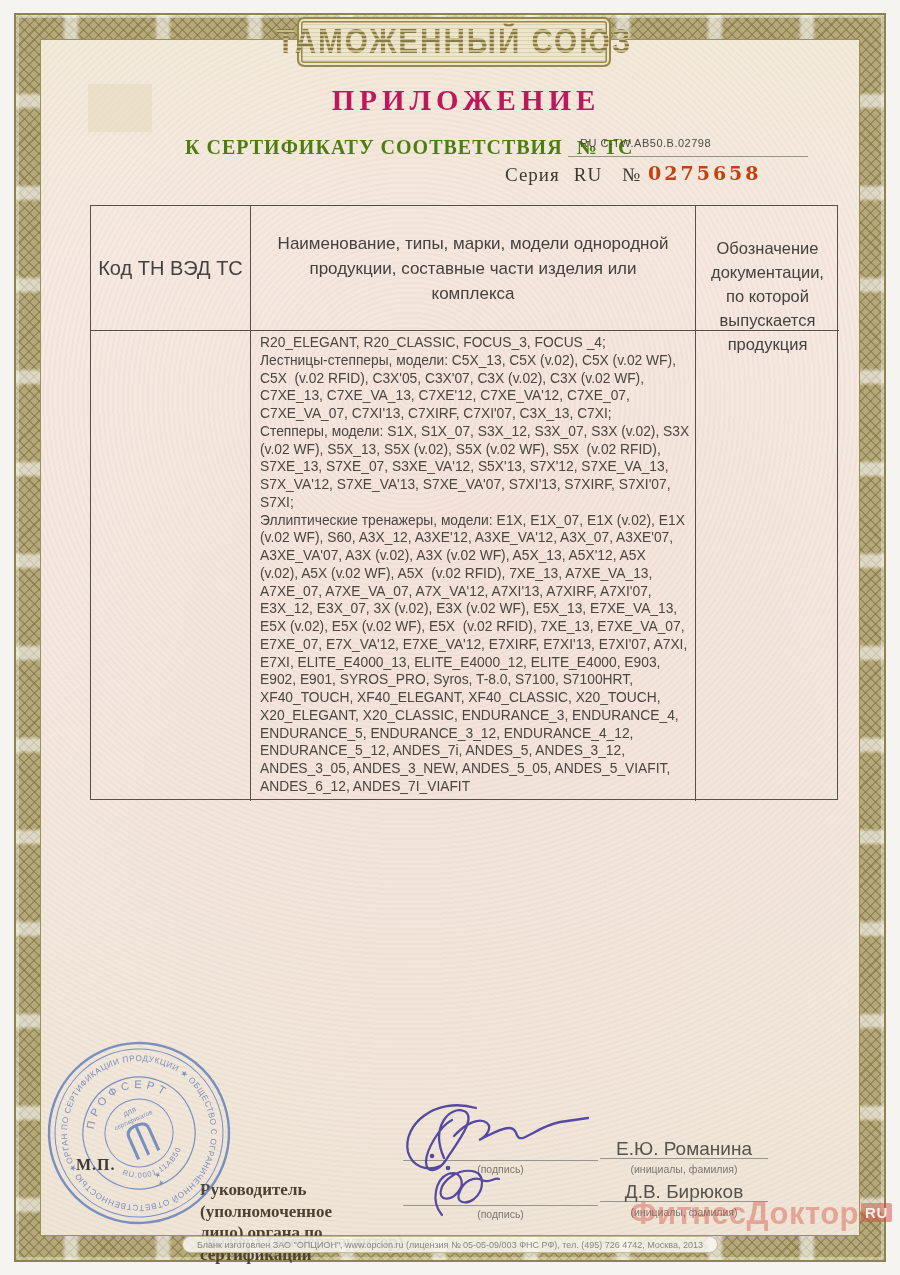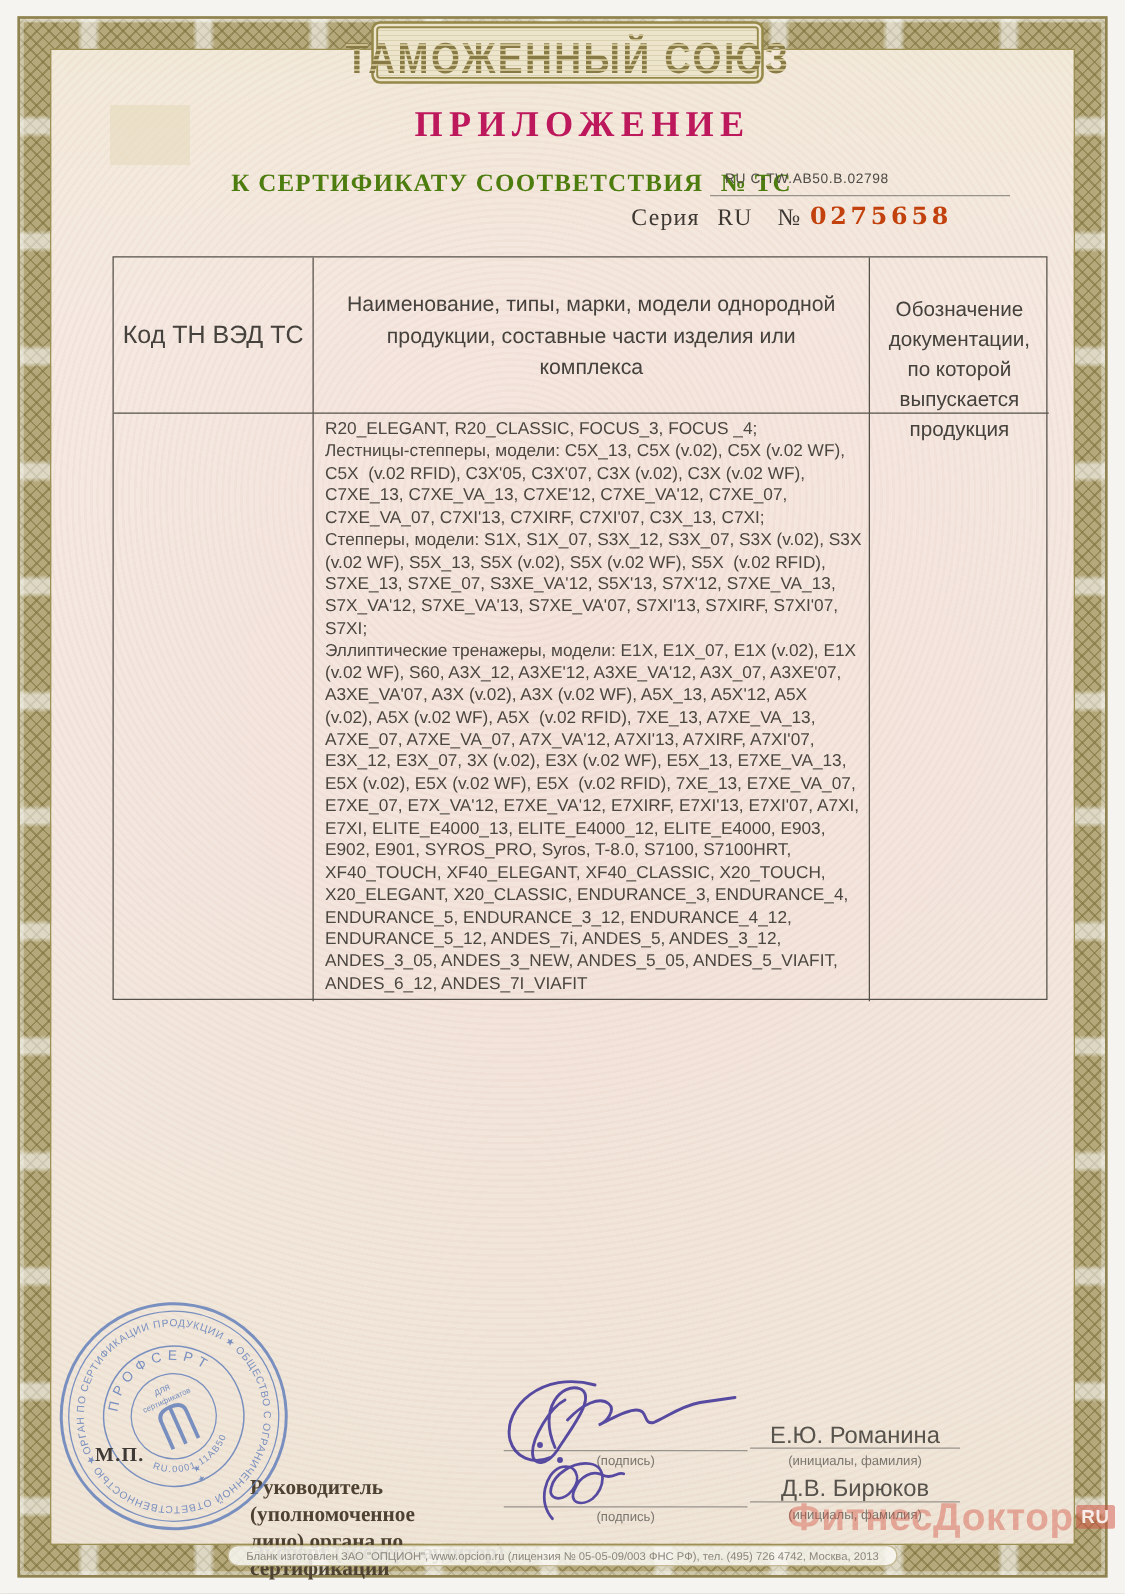--- a/index.html
+++ b/index.html
@@ -34,21 +34,21 @@
     border:1.5px solid #9c9055;
   }
   .patch { position:absolute; left:88px; top:84px; width:64px; height:48px; background:#e7dbc0; opacity:.7; }
 
   
   .plate {
     position:absolute; left:297px; top:17px; width:314px; height:50px;
     background: repeating-linear-gradient(0deg, rgba(150,136,80,.22) 0 1px, rgba(150,136,80,0) 1px 4px), #ece5cc;
     border:2px solid #958849; border-radius:7px;
     box-shadow: inset 0 0 0 2px #ece5cc, inset 0 0 0 3.5px #958849;
-    display:flex; align-items:flex-end; justify-content:center; z-index:6;
+    display:flex; align-items:center; justify-content:center; z-index:6;
   }
   .plate-text {
     font-family:"Liberation Sans", sans-serif; font-weight:bold; font-size:31px;
     letter-spacing:2px; transform:scaleY(1.12) scaleX(.96); white-space:nowrap;
     background: repeating-linear-gradient(0deg, #887a44 0 2px, #c9bd8d 2px 3.6px);
     -webkit-background-clip:text; background-clip:text; color:transparent;
   }
 
   .doc-title {
     position:absolute; left:0; top:84px; width:900px; text-align:center;

